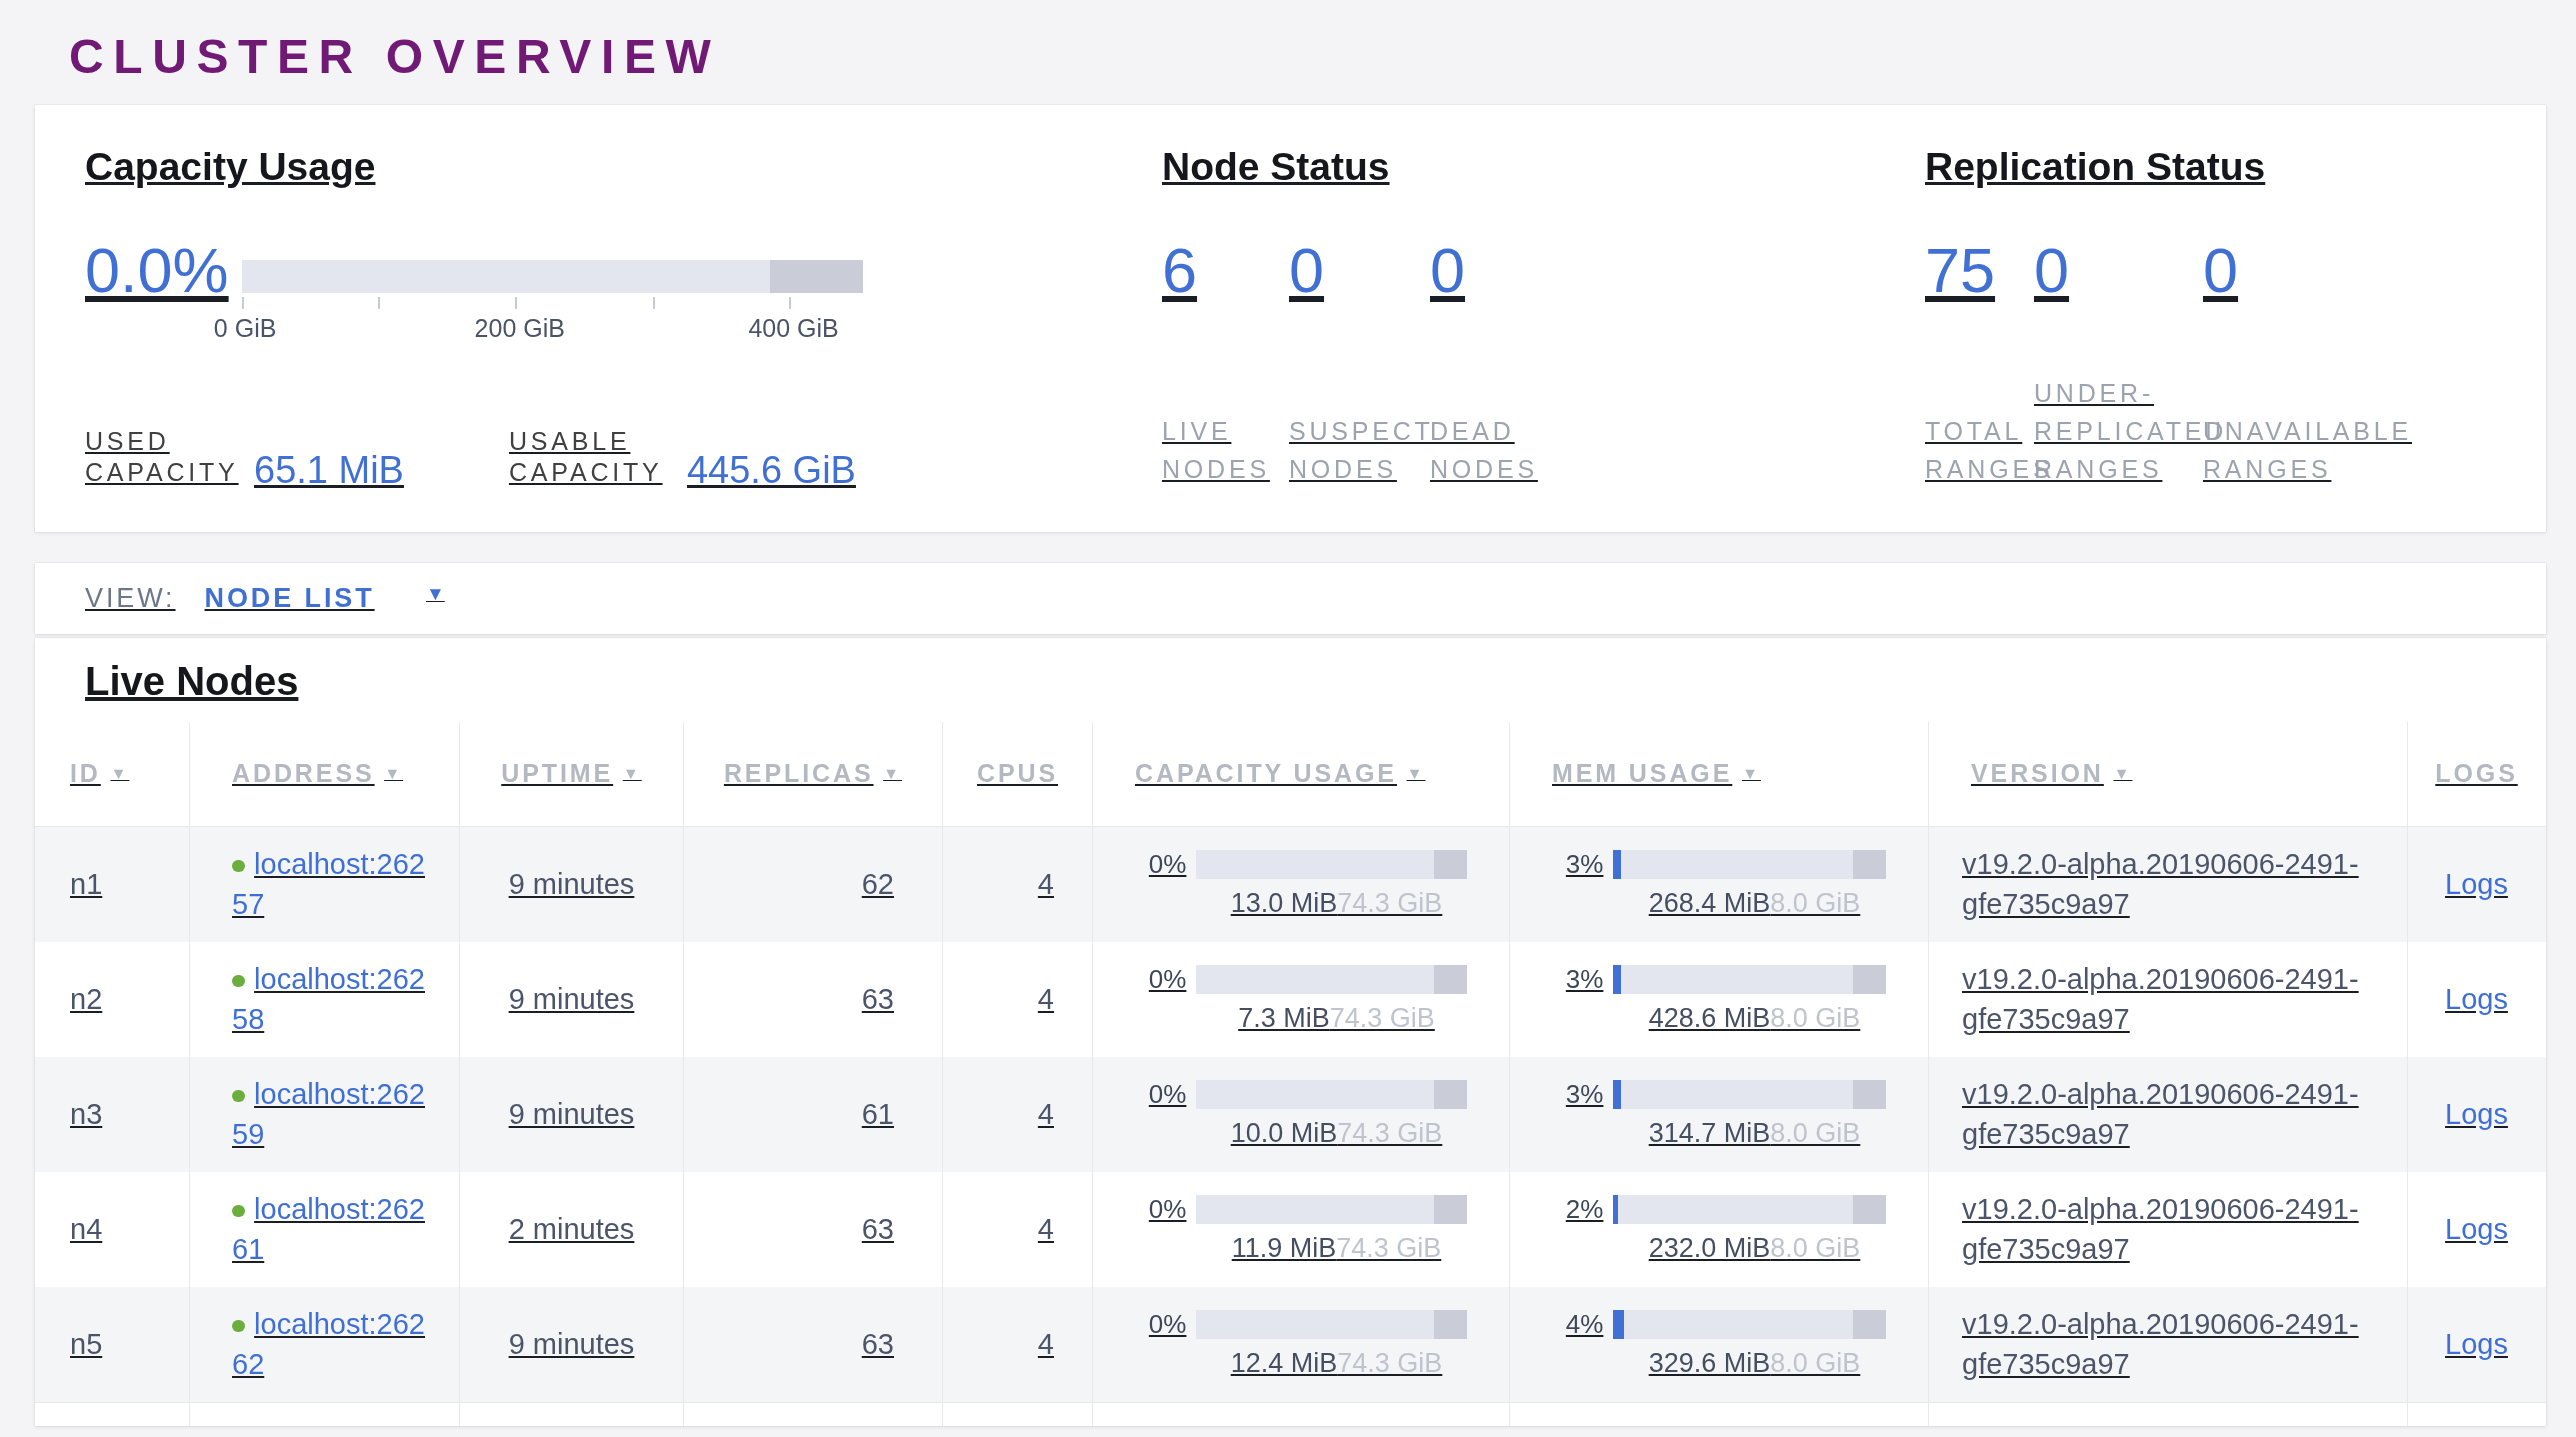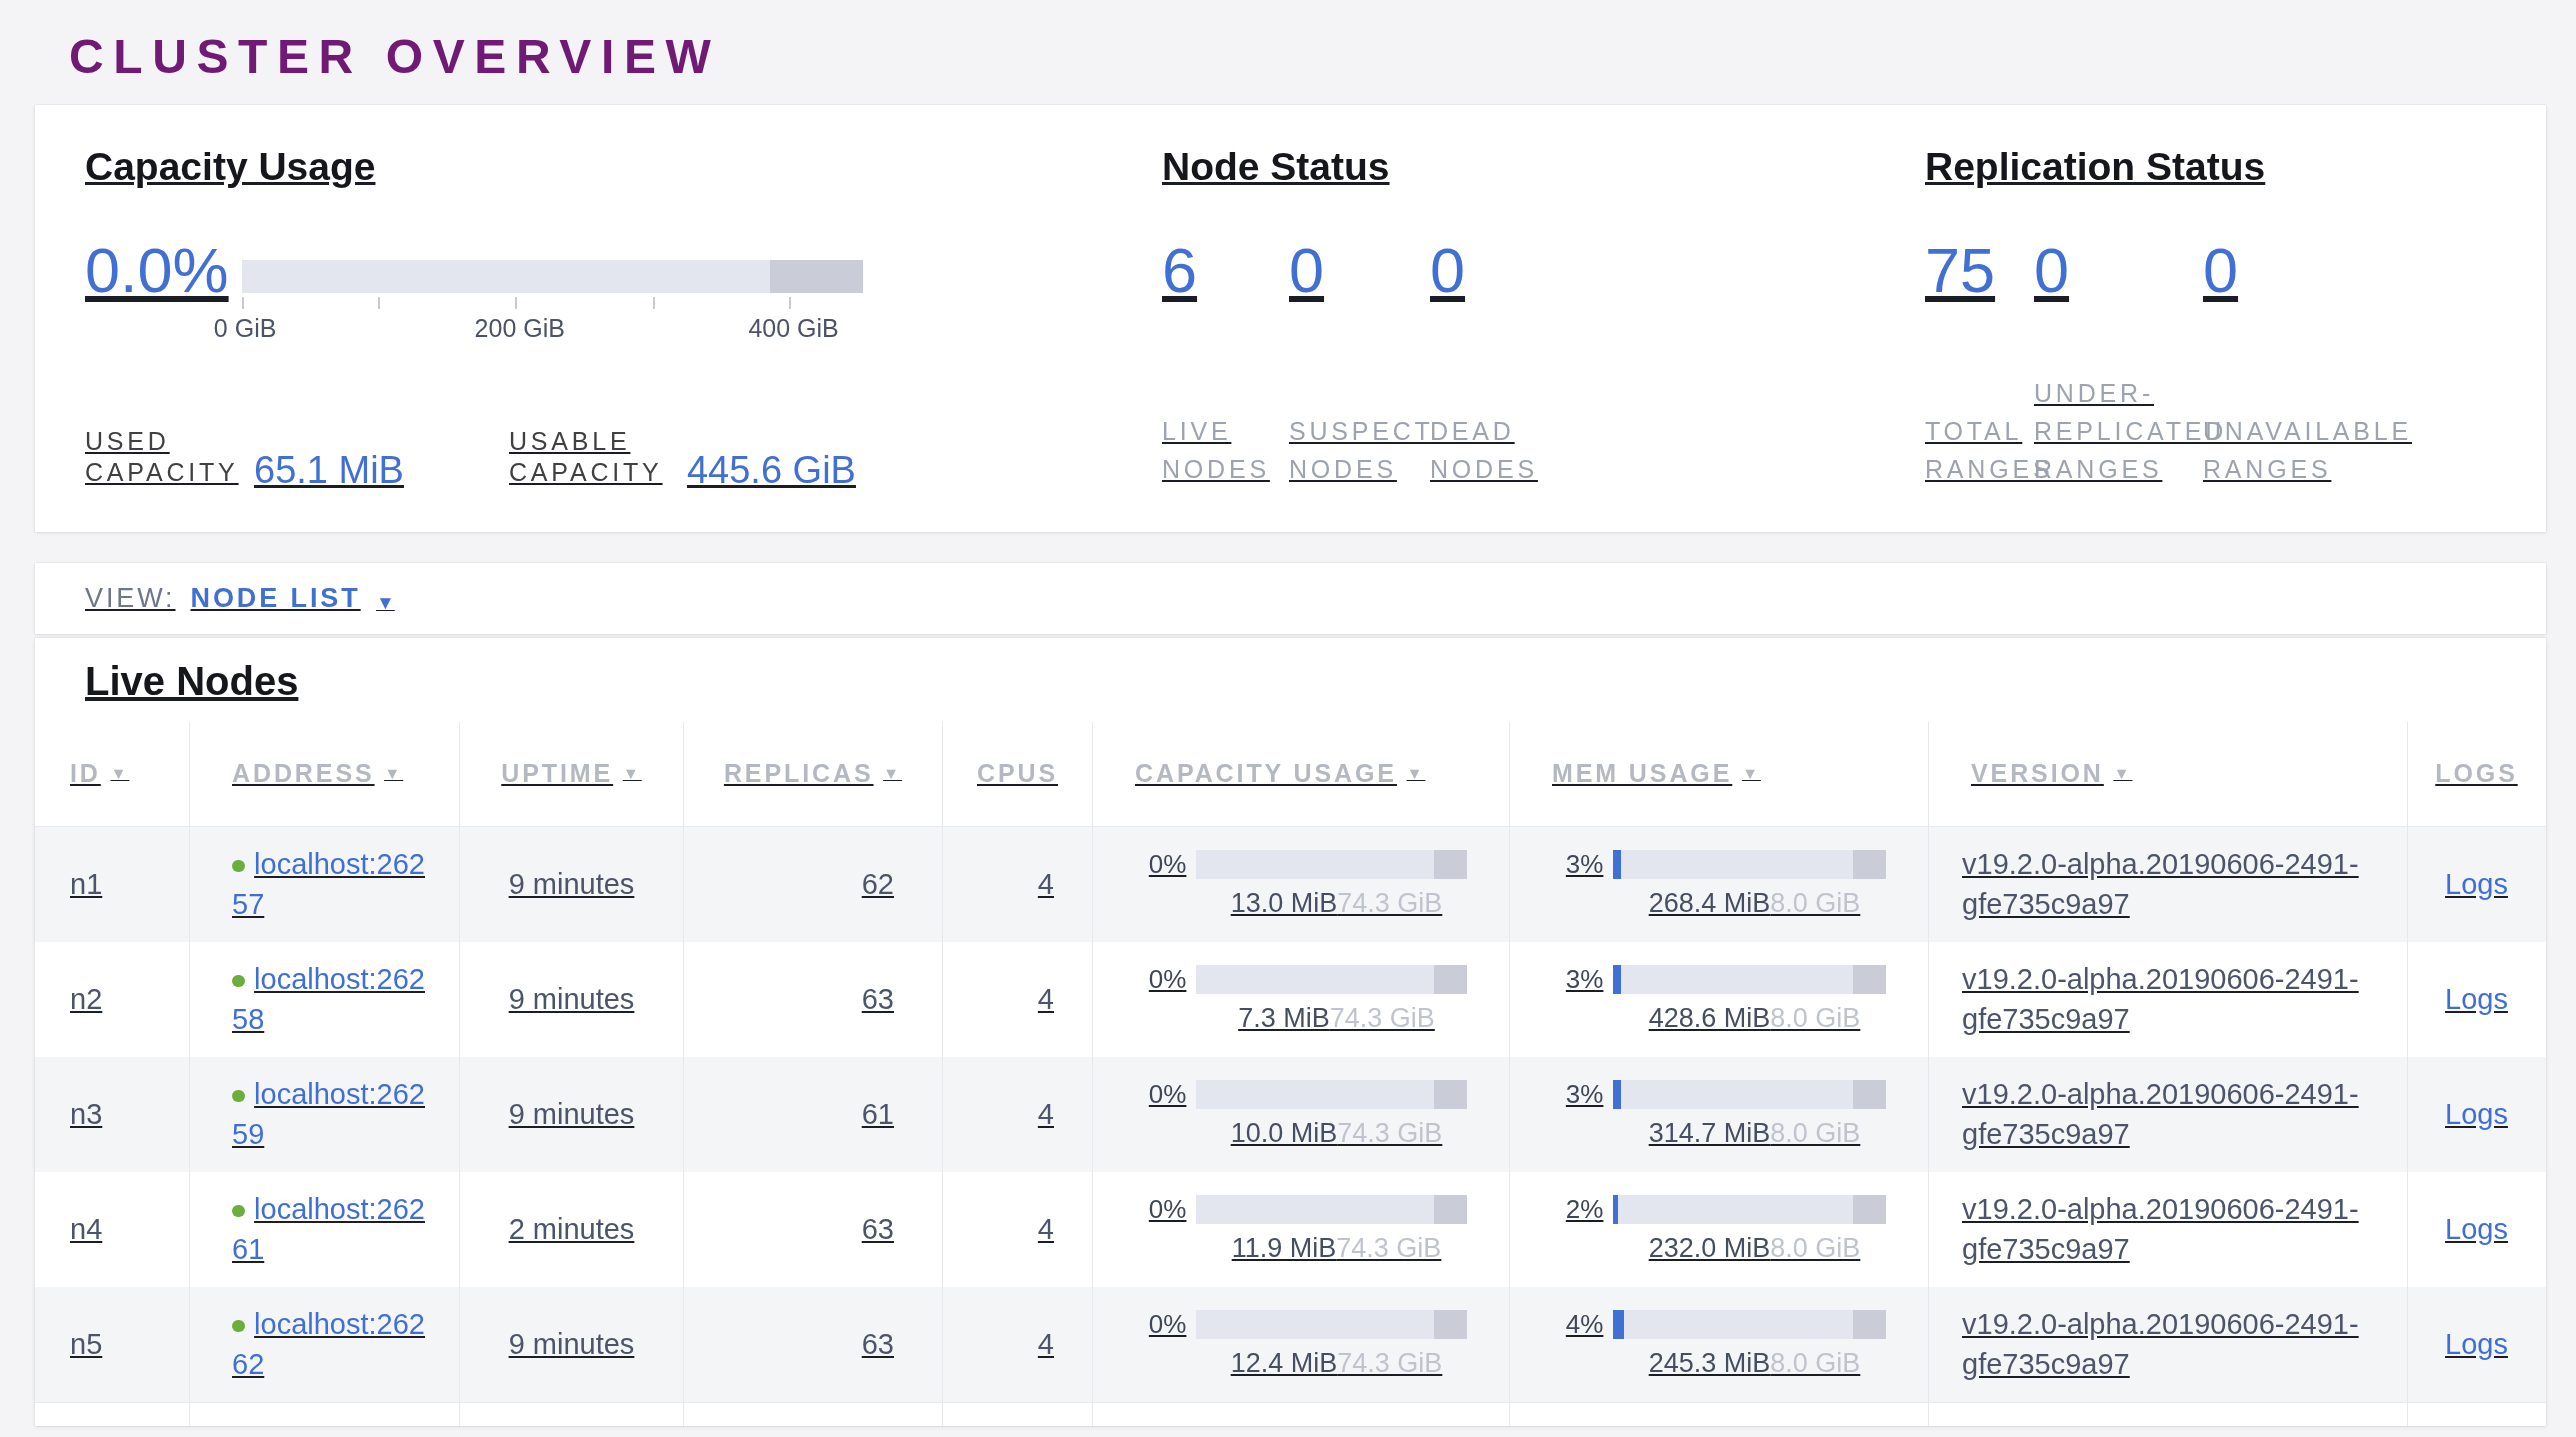--- a/index.html
+++ b/index.html
@@ -64,21 +64,21 @@
   .sec-nodes .stat:nth-child(1){width:127px;} .sec-nodes .stat:nth-child(2){width:141px; } .sec-nodes .stat:nth-child(3){width:153px;}
   .sec-repl  .stat:nth-child(1){width:109px;} .sec-repl  .stat:nth-child(2){width:169px;} .sec-repl .stat:nth-child(3){width:220px;}
 
   
   .view-bar {
     margin-top:31px; height:71px;
     display:flex; align-items:center;
     padding-left:50px;
   }
   .view-label { font-size:27px; letter-spacing:2.9px; color:#6e7789; }
-  .view-select { display:flex; align-items:flex-end; margin-left:15px; cursor:pointer; }
+  .view-select { display:flex; align-items:flex-start; margin-left:29px; cursor:pointer;gap:36px; }
   .view-value { font-size:27px; letter-spacing:2.9px; color:#4170d4; font-weight:700; }
   .view-caret { font-size:19px; color:#4170d4; margin-left:15.3px; }
 
   
   .table-card { margin-top:3.8px; height:788px; overflow:hidden; padding:0; }
   .table-title { font-size:40px; font-weight:700; color:#15171c; padding:21px 0 0 50px; height:84px; }
 
   .trow { display:flex; width:2511px; }
   .cell { border-right:1px solid #e7e8eb; overflow:hidden; }
   .cell:last-child { border-right:none; }
@@ -432,21 +432,21 @@
       </div>
       <div class="cell c7 usage">
         <div class="u-top">
             <span class="u-pct">4%</span>
           <span class="u-bar">
               <span class="bar-fill" style="width: 4%;"></span>
               <span class="bar-tail"></span>
             </span>
           </div>
         <div class="u-bottom">
-            <span class="u-used">245.3 MiB</span>
+            <span class="u-used">329.6 MiB</span>
             <span class="u-total">8.0 GiB</span>
           </div>
       </div>
       <div class="cell c8">v19.2.0-alpha.20190606-2491-gfe735c9a97</div>
       <div class="cell c9">
           <a class="link">Logs</a>
         </div>
     </div>
 
     <div class="trow partial-row">

